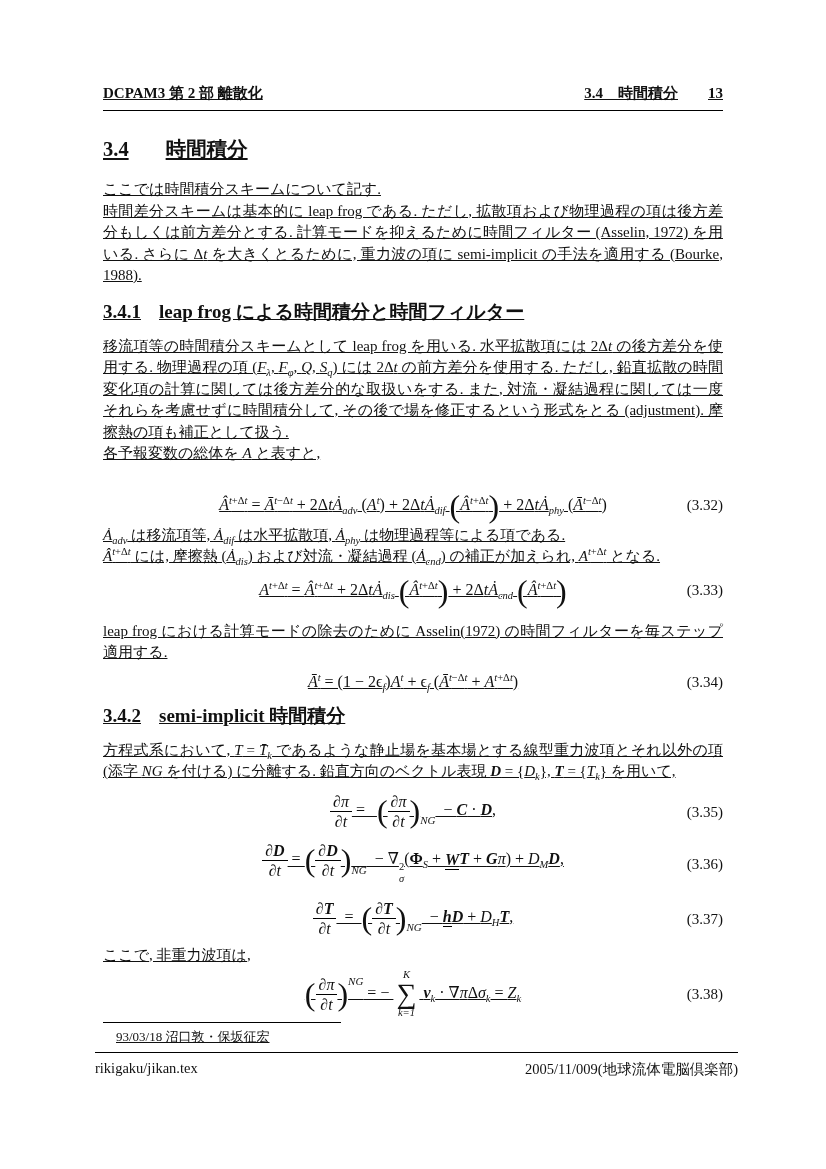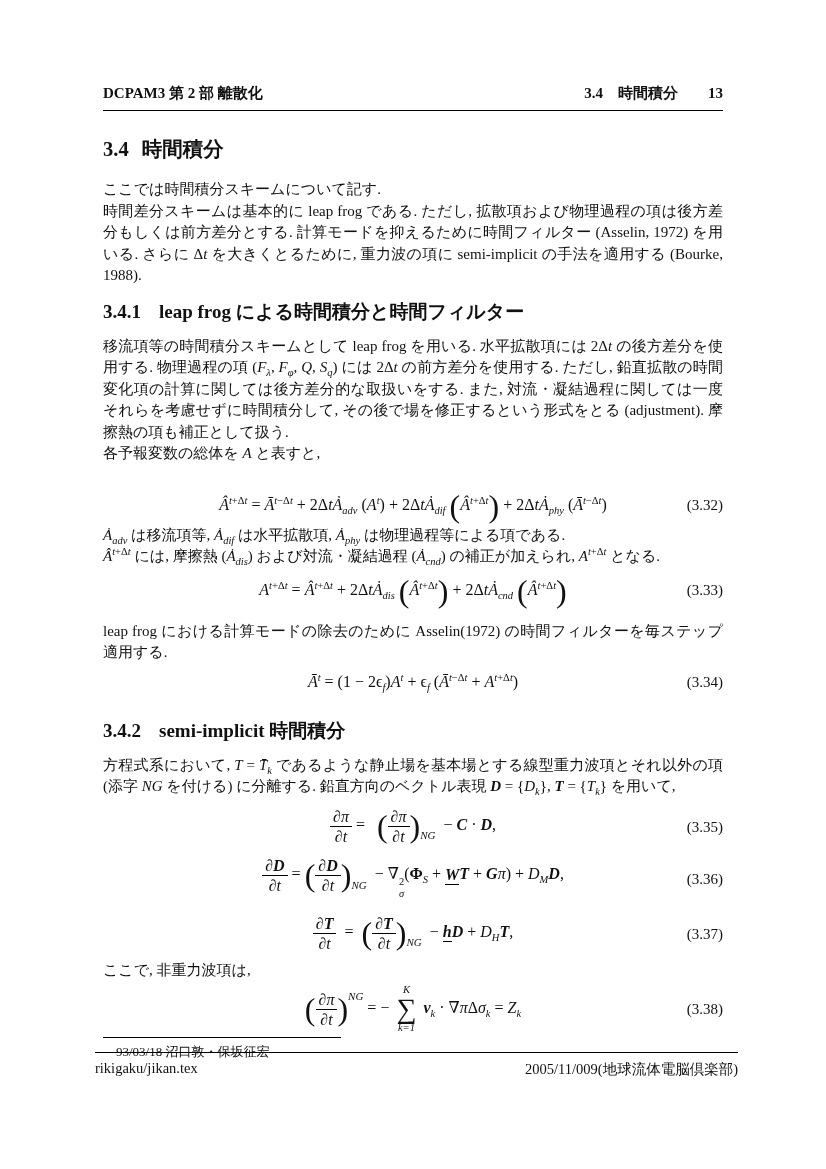--- a/index.html
+++ b/index.html
@@ -1,26 +1,26 @@
 <!DOCTYPE html>
 <html><head>
 <meta charset="utf-8">
 <style>
   html,body{margin:0;padding:0;background:#ffffff;}
   body{width:826px;height:1169px;position:relative;font-family:"Liberation Serif","DejaVu Serif",serif;color:#111;}
-  .sheet{box-sizing:border-box;width:826px;height:1169px;padding:84px 103px 0 103px;position:relative;overflow:hidden;}
+  .sheet{box-sizing:border-box;width:826px;height:1169px;padding:84px 103px 0 103px;position:relative;overflow:hidden;text-decoration:underline;}
 
   
   .runhead{display:flex;justify-content:space-between;align-items:baseline;font-weight:bold;font-size:15px;border-bottom:1.5px solid #000;padding-bottom:7px;}
   .runhead .rh-right{display:flex;align-items:baseline;}
   .runhead .rh-section{margin-right:30px;}
 
   
   h1.sec{font-size:20.5px;font-weight:bold;margin:24px 0 16px 0;}
-  h1.sec .sec-no{margin-right:13px;}
+  h1.sec .sec-no{margin-right:37px;}
   h2.subsec{font-size:19px;font-weight:bold;margin:12px 0 11px 0;}
   h2.subsec .sub-no{margin-right:18px;}
 
   
   p.p{margin:0;text-align:justify;line-height:21.5px;font-size:15px;}
   .mb4{margin-bottom:4px;} .mb6{margin-bottom:6px;} .mb9{margin-bottom:9px;} .mb16{margin-bottom:16px;}
   .tall{line-height:23px;}
   i{font-family:"Liberation Serif","DejaVu Serif",serif;}
   .v{font-style:italic;font-weight:bold;}
   .ul{border-bottom:1px solid #000;padding-bottom:1px;}
@@ -98,21 +98,21 @@
   </div>
 
   <p class="p">leap frog における計算モードの除去のために Asselin(1972) の時間フィルターを毎ステップ適用する.</p>
 
   <div class="eq eq34">
     <span class="eqbody"><i>Ā</i><sup><i>t</i></sup> = (1 − 2ϵ<sub><i>f</i></sub>)<i>A</i><sup><i>t</i></sup> + ϵ<sub><i>f</i></sub> (<i>Ā</i><sup><i>t</i>−Δ<i>t</i></sup> + <i>A</i><sup><i>t</i>+Δ<i>t</i></sup>)</span>
     <span class="eqno">(3.34)</span>
   </div>
 
 
-  <h2 class="subsec" style="margin-top:23px;">
+  <h2 class="subsec" style="margin-top:8px;">
     <span class="sub-no">3.4.2</span><span>semi-implicit 時間積分</span>
   </h2>
 
   <p class="p">方程式系において, <i>T</i> = <i>T̄</i><sub><i>k</i></sub> であるような静止場を基本場とする線型重力波項とそれ以外の項 (添字 <i>NG</i> を付ける) に分離する. 鉛直方向のベクトル表現 <b class="v">D</b> = {<i>D</i><sub><i>k</i></sub>}, <b class="v">T</b> = {<i>T</i><sub><i>k</i></sub>} を用いて,</p>
 
   <div class="eq eq35">
     <span class="eqbody"><span class="dfrac"><span class="num">∂<i>π</i></span><span class="den">∂<i>t</i></span></span> =&nbsp;&nbsp;&nbsp;<span class="bp">(</span><span class="dfrac"><span class="num">∂<i>π</i></span><span class="den">∂<i>t</i></span></span><span class="bp">)</span><span class="lim-sub">NG</span>&nbsp; − <b class="v">C</b> · <b class="v">D</b>,</span>
     <span class="eqno">(3.35)</span>
   </div>
 

